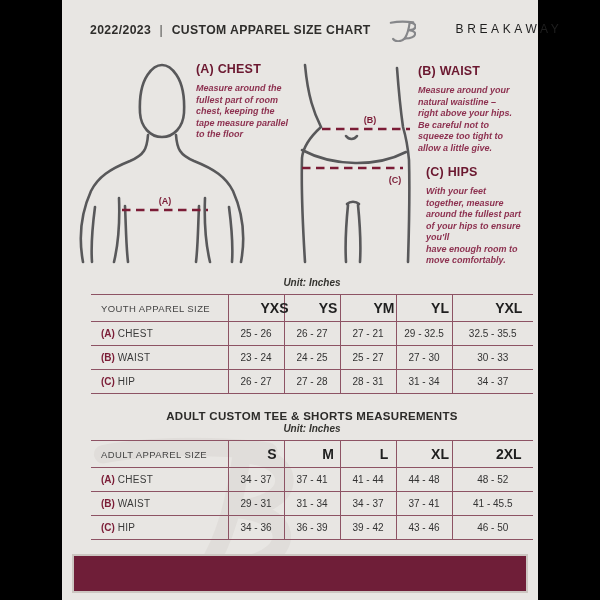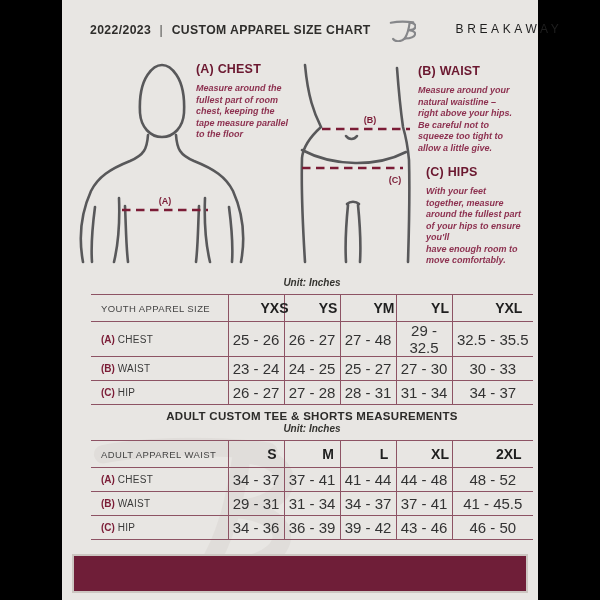--- a/index.html
+++ b/index.html
@@ -43,21 +43,21 @@
   .sizes-table tbody td{height:23px;}
   .sizes-table tr:not(:first-child) td{border-top:1.5px solid #8d5364;}
   .sizes-table tbody tr:first-child td{border-top:1.5px solid #8d5364;}
   .sizes-table th:not(:first-child),.sizes-table td:not(:first-child){border-left:1.5px solid #8d5364;}
   th.size-label{text-align:left;padding-left:10px;font-size:9.5px;font-weight:normal;
     color:#454545;letter-spacing:.4px;}
   th.size{font-size:14px;font-weight:bold;color:#1f1f1f;text-align:center;padding-left:32px;}
   td.rowlabel{text-align:left;padding-left:10px;font-size:10px;}
   td.rowlabel .prefix{font-weight:bold;color:#7b1c36;}
   td.rowlabel .lbl{color:#3a3a3a;letter-spacing:.3px;}
-  td.val{text-align:center;font-size:15px;color:#333;}
+  td.val{text-align:center;font-size:10px;color:#333;}
 
   .watermark{position:absolute;left:22px;top:408px;z-index:0;opacity:.55;}
 
   .bottom-bar{position:absolute;left:10px;top:554px;width:452px;height:35px;
     background:#6f1e38;border:2px solid #ccc6c1;z-index:2;}
 </style>
 </head>
 <body>
 
 <div class="stage">
@@ -171,21 +171,21 @@
               <th class="size">YM</th>
               <th class="size">YL</th>
               <th class="size">YXL</th>
             </tr>
           </thead>
         <tbody>
             <tr>
               <td class="rowlabel"><span class="prefix">(A) </span><span class="lbl">CHEST</span></td>
               <td class="val">25 - 26</td>
               <td class="val">26 - 27</td>
-              <td class="val">27 - 48</td>
+              <td class="val">27 - 21</td>
               <td class="val">29 - 32.5</td>
               <td class="val">32.5 - 35.5</td>
             </tr>
             <tr>
               <td class="rowlabel"><span class="prefix">(B) </span><span class="lbl">WAIST</span></td>
               <td class="val">23 - 24</td>
               <td class="val">24 - 25</td>
               <td class="val">25 - 27</td>
               <td class="val">27 - 30</td>
               <td class="val">30 - 33</td>
@@ -209,21 +209,21 @@
         <colgroup>
             <col class="c0">
             <col class="cv">
             <col class="cv">
             <col class="cv">
             <col class="cv">
             <col class="cl">
           </colgroup>
         <thead>
             <tr>
-              <th class="size-label">ADULT APPAREL WAIST</th>
+              <th class="size-label">ADULT APPAREL SIZE</th>
               <th class="size">S</th>
               <th class="size">M</th>
               <th class="size">L</th>
               <th class="size">XL</th>
               <th class="size">2XL</th>
             </tr>
           </thead>
         <tbody>
             <tr>
               <td class="rowlabel"><span class="prefix">(A) </span><span class="lbl">CHEST</span></td>

